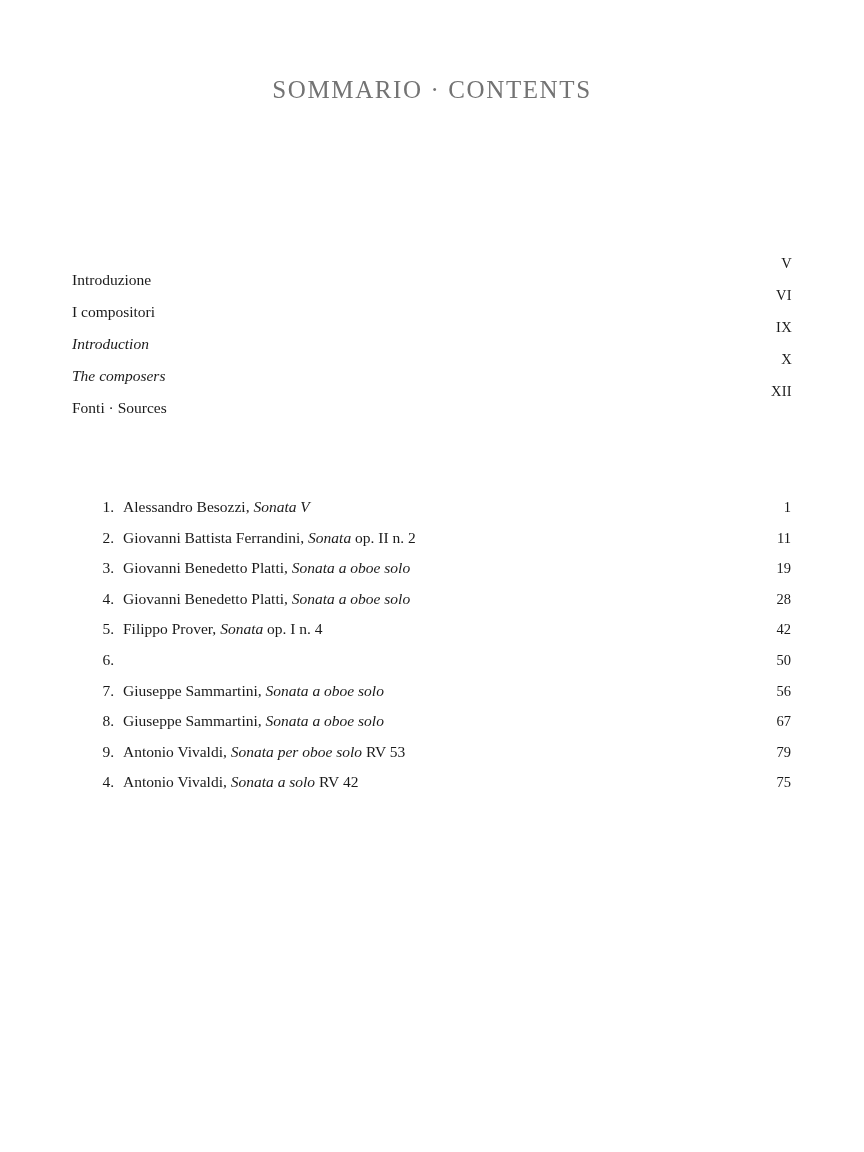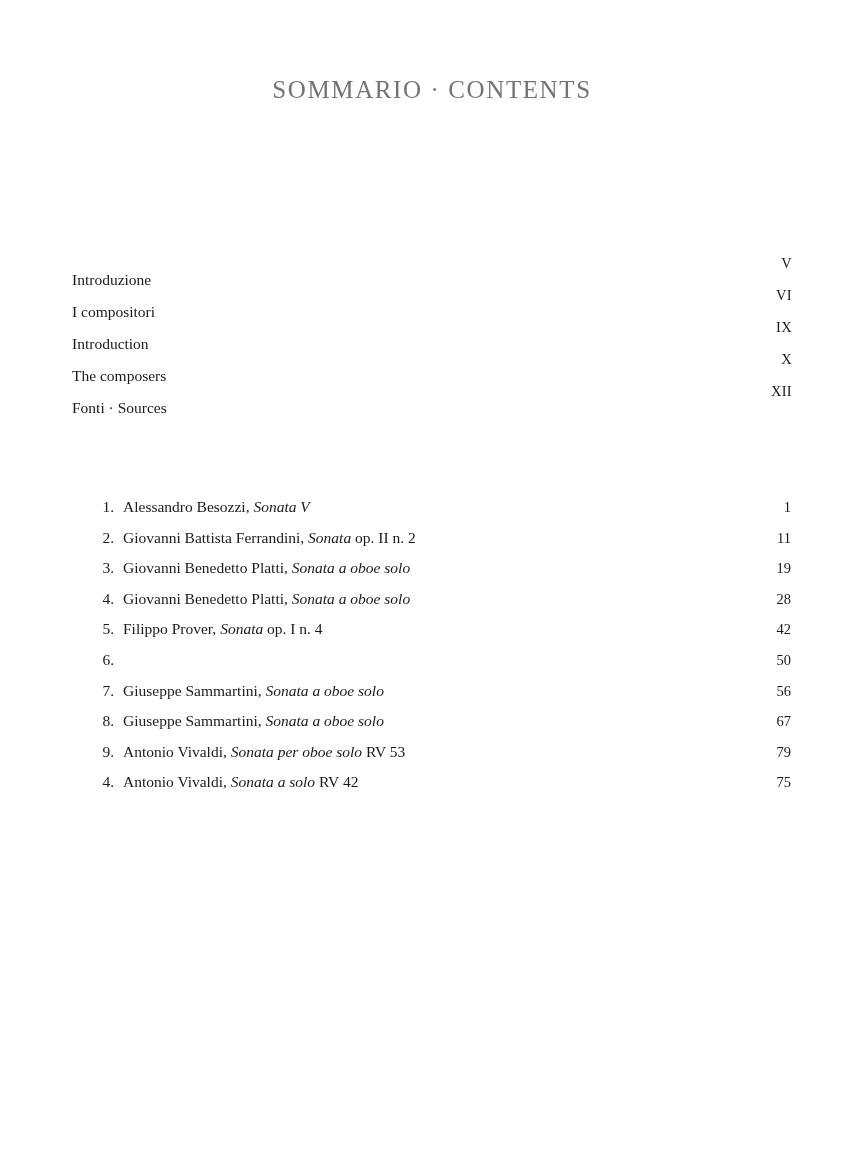--- a/index.html
+++ b/index.html
@@ -51,20 +51,21 @@
     line-height: 20px;
   }
   .fm-label {
     position: absolute;
     left: 0;
     top: 0;
     white-space: pre;
     margin-top: 17px;
   }
   .fm-label.italic {
+    font-style: italic;
   }
   .fm-label .rom {
     font-style: normal;
   }
   .fm-label .ital {
   }
   .fm-page {
     position: absolute;
     right: 0;
     top: 0;

